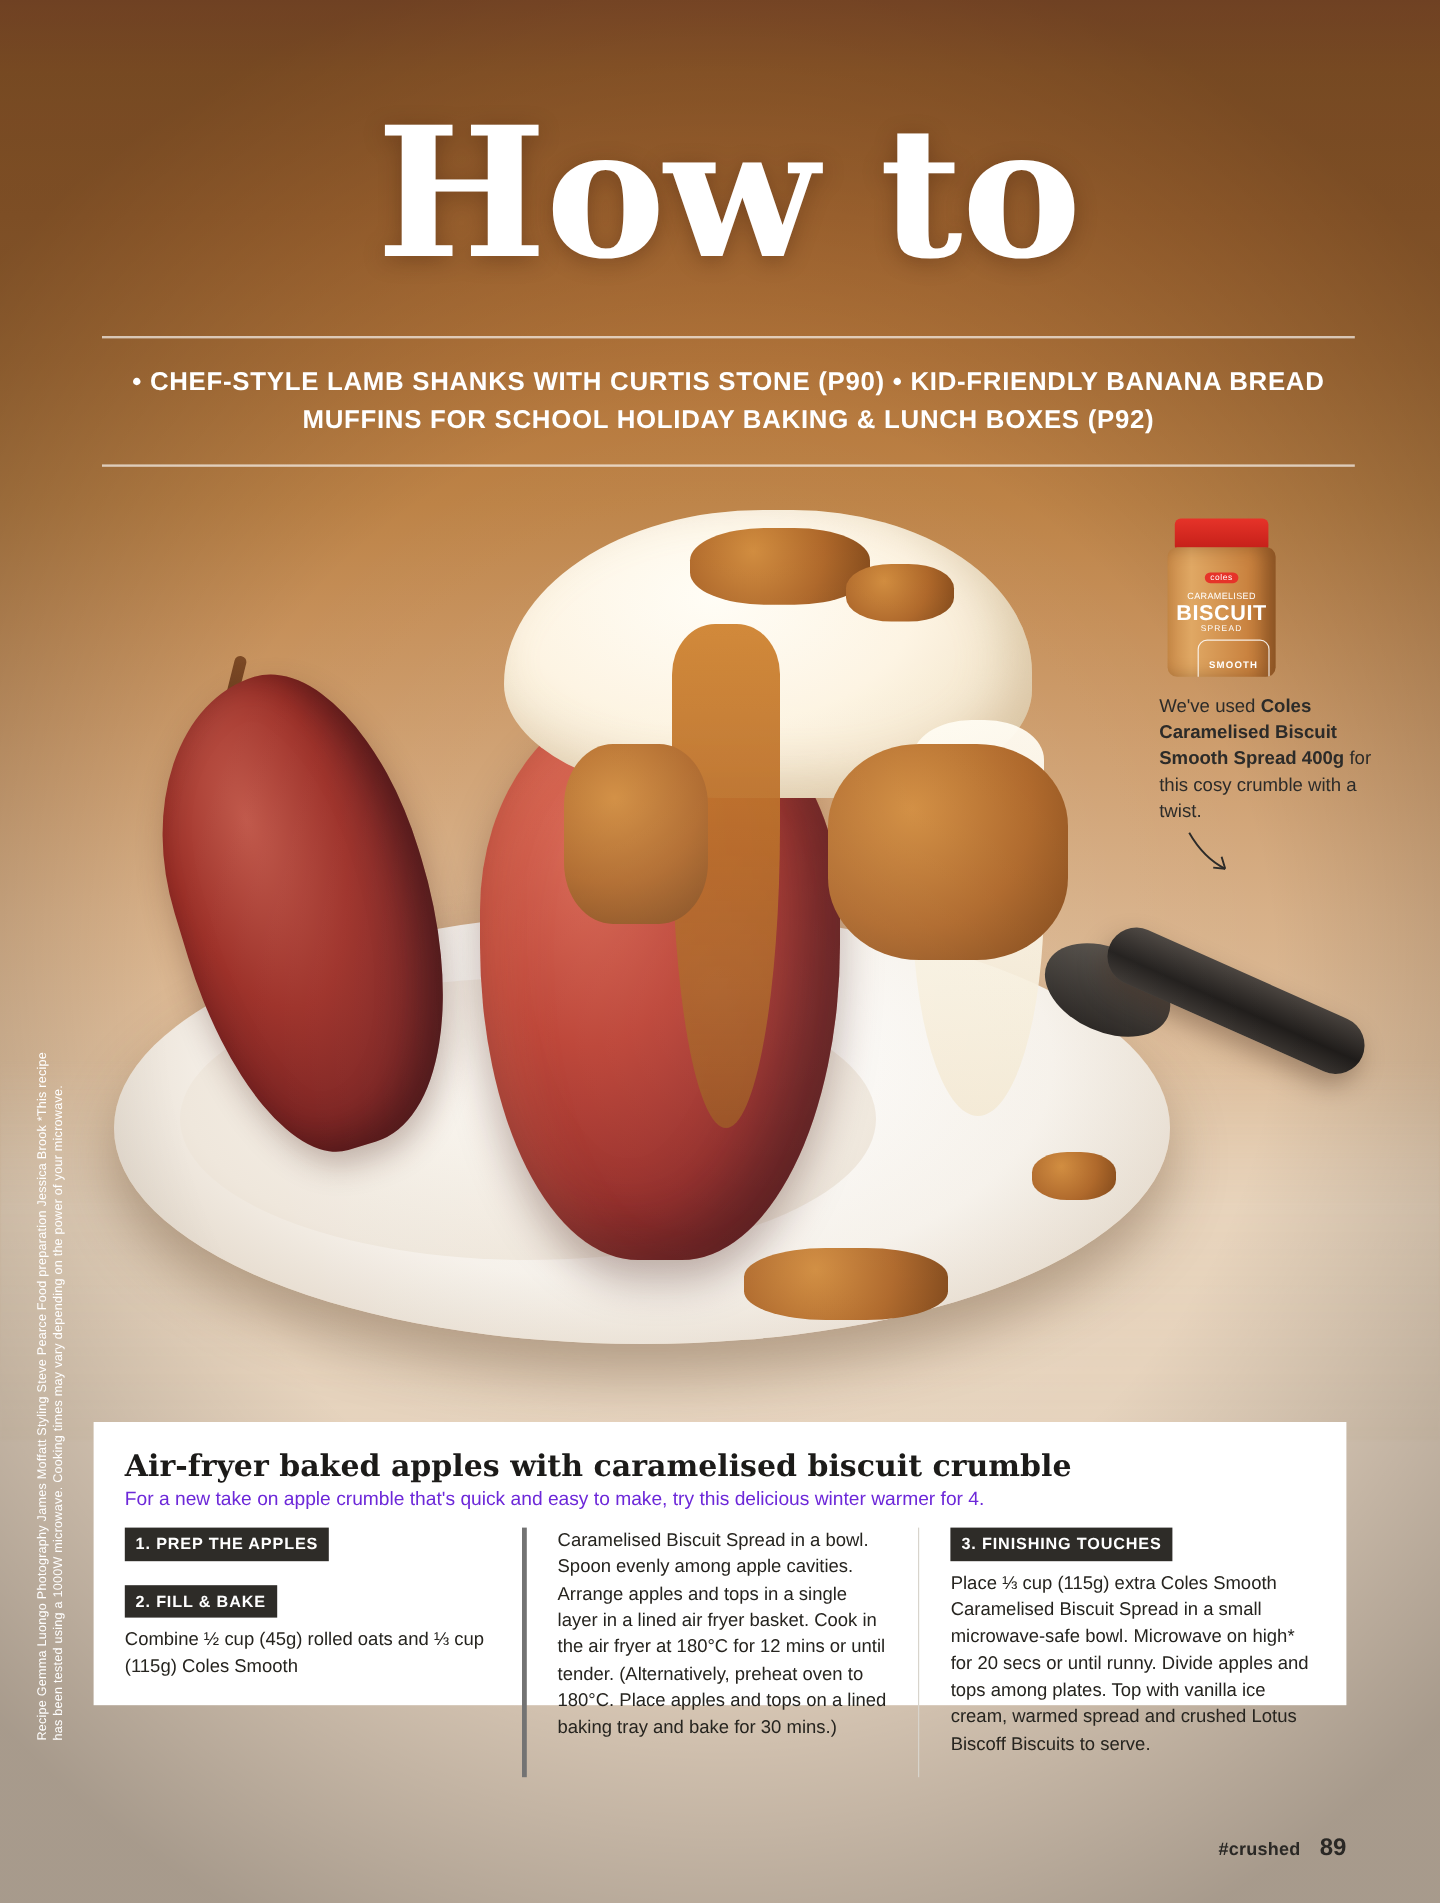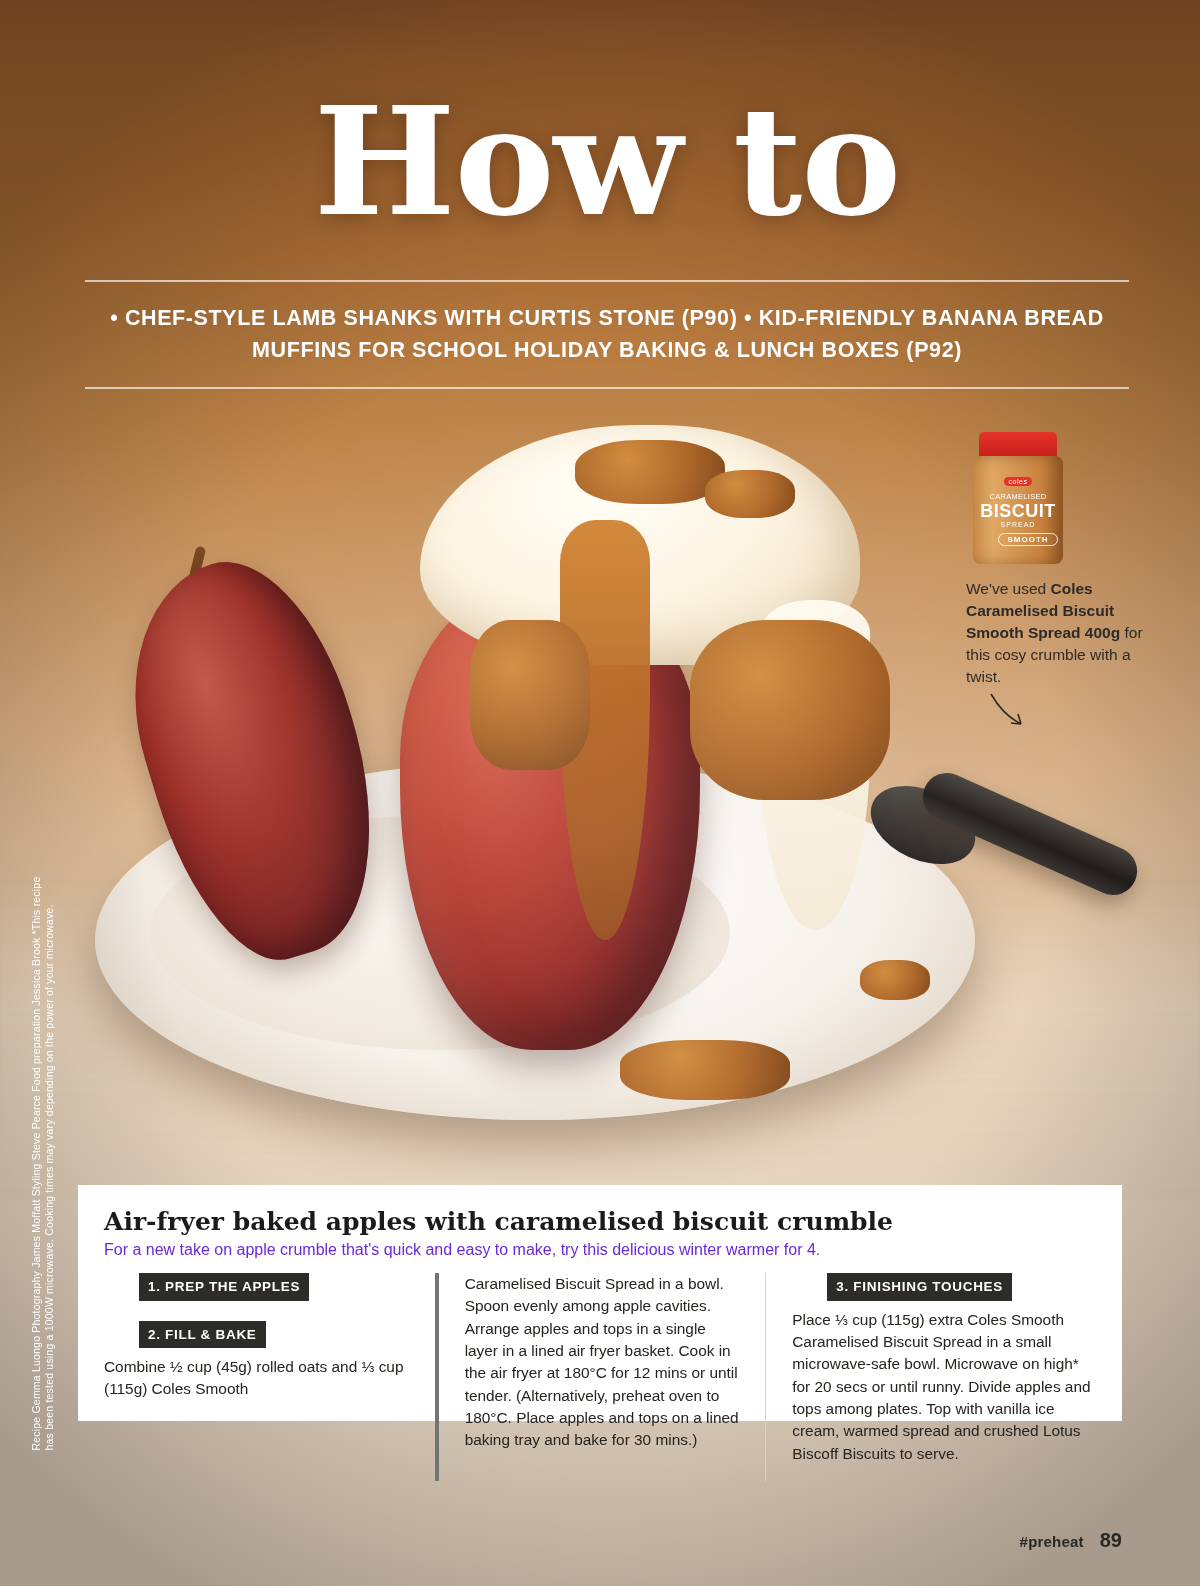--- a/index.html
+++ b/index.html
@@ -241,21 +241,21 @@
   }
   .jar-line2 { font-size: 7px; letter-spacing: 1px; }
   .jar-smooth {
     margin-top: 5px;
     font-size: 8px;
     font-weight: 700;
     letter-spacing: 1px;
     border: 1px solid rgba(255,255,255,0.85);
     border-radius: 8px;
     display: inline-block;
-    padding: 1px 8px;
+    padding: 16px 8px;
     margin-left: 20px;
   }
   .callout {
     position: absolute;
     left: 966px;
     top: 578px;
     width: 178px;
     color: #2c2b29;
     font-size: 15.5px;
     line-height: 1.42;
@@ -308,21 +308,20 @@
   .col.right { border-left: 1px solid #d8d4cc; padding-left: 26px; padding-right: 0; }
   .step-tag {
     display: inline-block;
     background: #2e2c28;
     color: #ffffff;
     font-size: 13.5px;
     font-weight: 700;
     letter-spacing: 0.7px;
     padding: 4px 9px 4px 9px;
     margin-bottom: 8px;
-    margin-left: 35px;
   }
   .step-body { margin: 0 0 16px 0; }
   .gap { height: 12px; }
 
   
   .credits {
     position: absolute;
     left: -338px;
     top: 1058px;
     width: 760px;
@@ -428,17 +427,17 @@
       </div>
 
       <div class="col right">
         <div class="step-tag">3. FINISHING TOUCHES</div>
         <p class="step-body">Place ⅓ cup (115g) extra Coles Smooth Caramelised Biscuit Spread in a small microwave-safe bowl. Microwave on high* for 20 secs or until runny. Divide apples and tops among plates. Top with vanilla ice cream, warmed spread and crushed Lotus Biscoff Biscuits to serve.</p>
       </div>
     </div>
   </div>
 
   <div class="footer">
-    <span class="hashtag">#preheat</span>
+    <span class="hashtag">#crushed</span>
     <span class="pageno">89</span>
   </div>
 
 </div>
 
 </body></html>

